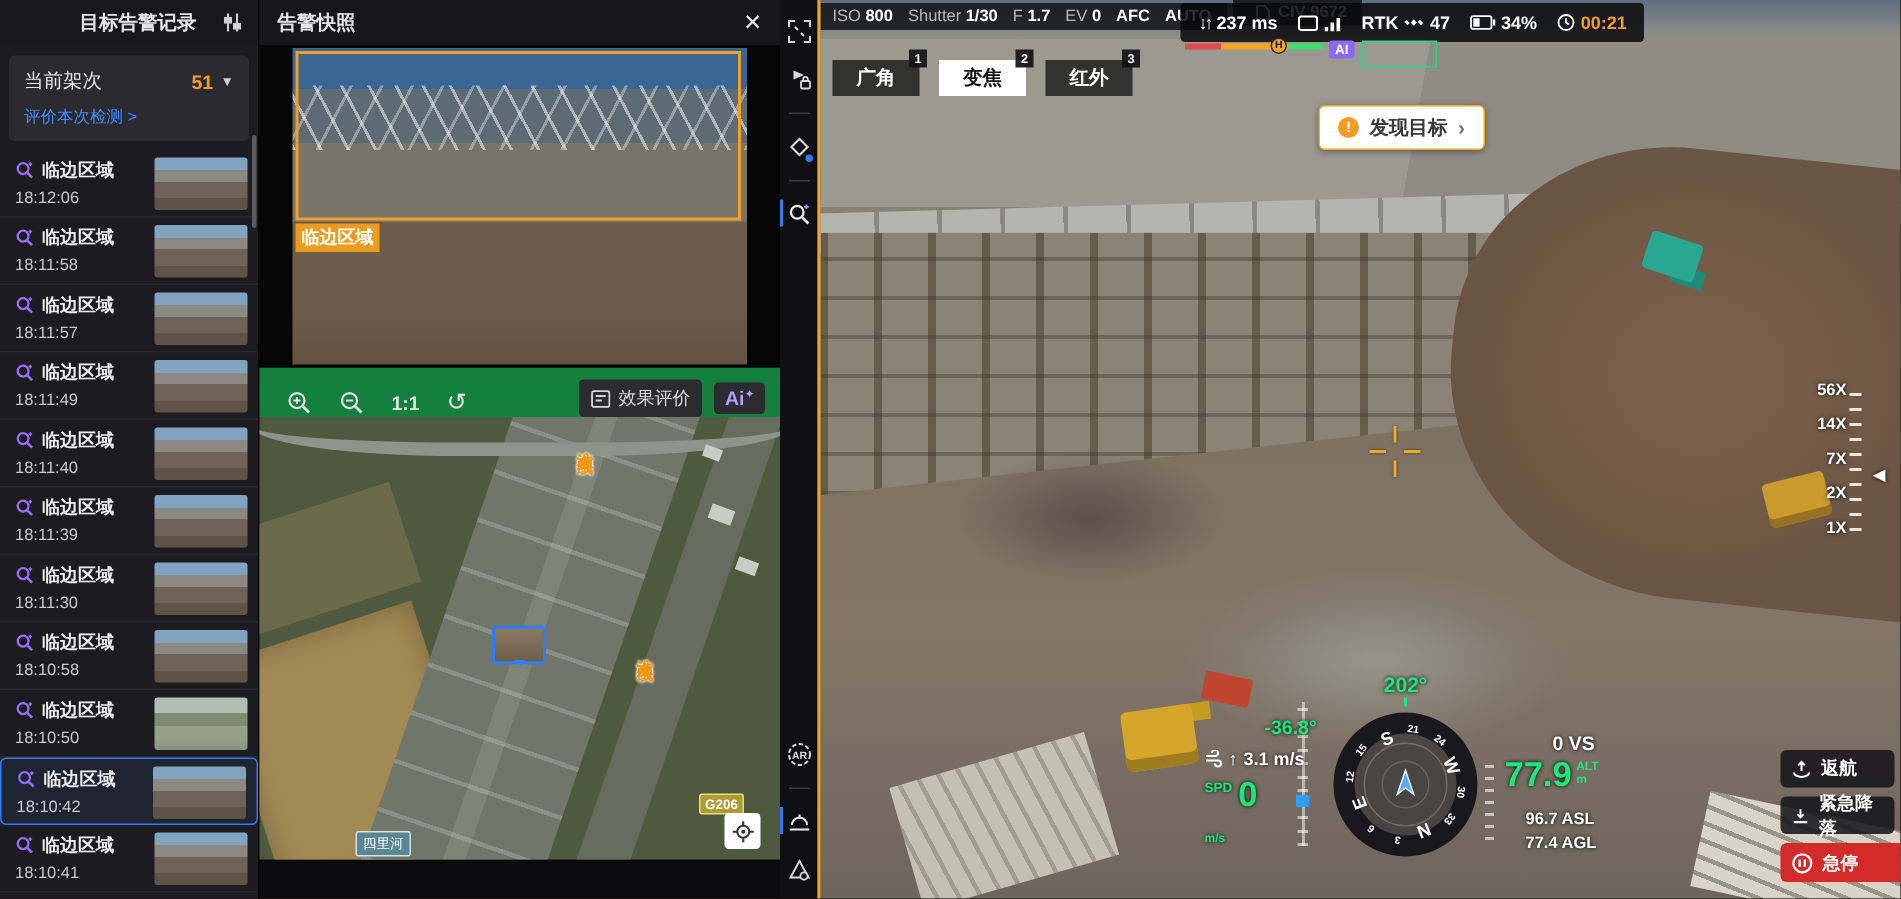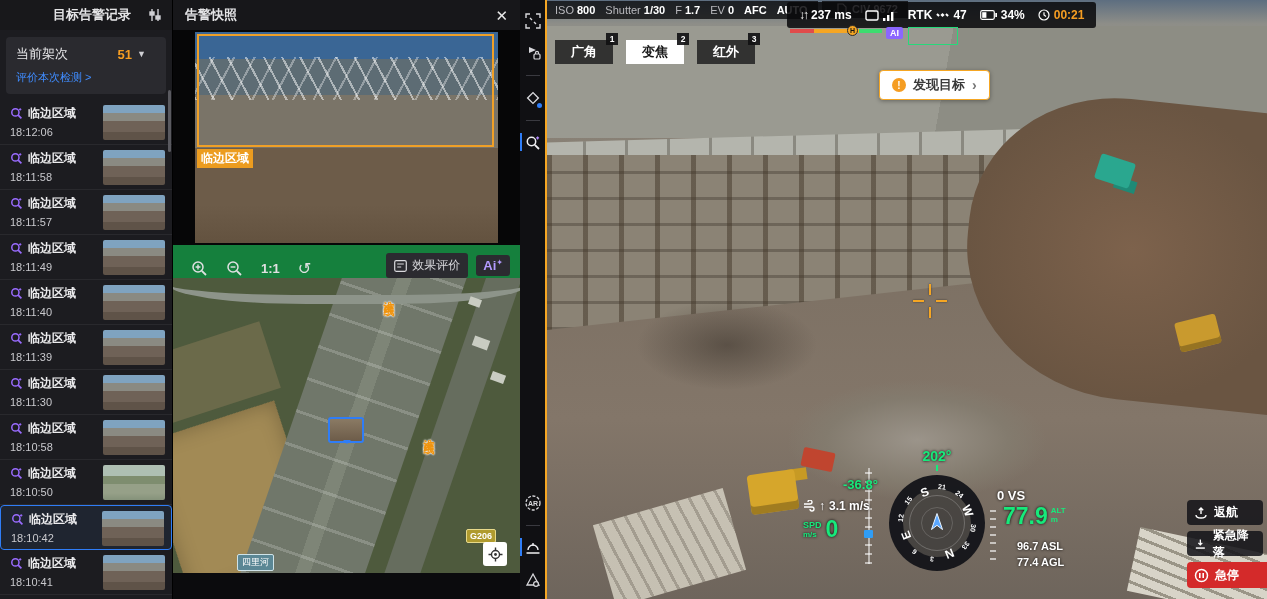--- a/index.html
+++ b/index.html
@@ -5,21 +5,21 @@
   * { margin:0; padding:0; box-sizing:border-box; }
   html,body { width:1267px; height:599px; background:#000; overflow:hidden;
     font-family:"Liberation Sans","DejaVu Sans",sans-serif; }
   .app { display:flex; width:1267px; height:599px; }
 
   
   .sidebar { width:173px; height:599px; background:#1c1c20; position:relative; flex:none; border-right:1px solid #000; }
   .sb-header { height:30px; display:flex; align-items:center; justify-content:center; position:relative; background:#18181b; }
   .sb-title { color:#e4e4e6; font-size:13px; font-weight:bold;margin-left:12px; }
   .sb-filter { position:absolute; right:9px; top:7px; width:16px; height:16px; }
-  .sortie-card { margin:7px 6px 6px 6px; background:#2a2a2f; border-radius:4px; padding:8px 20px 9px 10px; }
+  .sortie-card { margin:7px 6px 6px 6px; background:#2a2a2f; border-radius:4px; padding:8px 10px 9px 10px; }
   .sortie-row { display:flex; align-items:center; }
   .sortie-label { color:#e8e8ea; font-size:13px; }
   .sortie-value { margin-left:auto; color:#f59d22; font-size:13px; font-weight:bold; }
   .sortie-caret { color:#cfcfd4; font-size:9px; margin-left:5px; }
   .evaluate-link { color:#3f8cff; font-size:11px; margin-top:7px; cursor:pointer; }
   .alarm-list { position:relative; overflow:hidden; height:503px; }
   .alarm-item { height:45px; position:relative; padding:5px 8px 0 10px; border-bottom:1px solid rgba(255,255,255,0.06); }
   .alarm-item.selected { border:1px solid #2f7df6; border-radius:4px; background:#1f2530; }
   .ai-row { display:flex; align-items:center; gap:5px; }
   .ai-label { color:#ececee; font-size:12px; font-weight:bold; }
@@ -188,23 +188,23 @@
   .gimbal-slider:before { content:""; position:absolute; left:50%; top:0; bottom:0; width:2px; transform:translateX(-50%);
     background:rgba(255,255,255,0.5); }
   .gimbal-handle { position:absolute; left:-1px; top:62px; width:9px; height:8px; background:#2f9df6; border-radius:1px; }
   .rgauge { position:absolute; left:443px; top:505px; width:6px; height:55px;
     background:repeating-linear-gradient(0deg,rgba(255,255,255,0.6) 0 2px,transparent 2px 8px); }
   .pitch { position:absolute; left:296px; top:477px; color:#17e97b; font-size:13px; font-weight:bold; text-shadow:0 0 3px #000; }
   .windrow { position:absolute; left:256px; top:499px; display:flex; align-items:center; gap:4px; color:#fff;
     font-size:12px; font-weight:bold; text-shadow:0 0 3px #000; }
   .spdrow { position:absolute; left:256px; top:516px; display:flex; align-items:flex-start; gap:4px; }
   .spd-lbls { display:flex; flex-direction:column; color:#17e97b; font-weight:bold; line-height:1.1;
-    font-size:9px; text-shadow:0 0 3px #000; padding-top:5px; }
+    font-size:9px; text-shadow:0 0 3px #000; padding-top:5px;gap:24px; }
   .spd-val { color:#17e97b; font-size:23px; font-weight:bold; text-shadow:0 0 3px #000; }
-  .vs { position:absolute; left:450px; top:488px; color:#fff; font-size:13px; font-weight:bold; text-shadow:0 0 3px #000; }
+  .vs { position:absolute; left:488px; top:488px; color:#fff; font-size:13px; font-weight:bold; text-shadow:0 0 3px #000; }
   .altrow { position:absolute; left:456px; top:503px; display:flex; align-items:flex-start; gap:3px; }
   .alt-val { color:#17e97b; font-size:23px; font-weight:bold; text-shadow:0 0 3px #000; }
   .alt-unit { display:flex; flex-direction:column; color:#17e97b; font-size:8px; font-weight:bold; line-height:1.1; padding-top:4px; }
   .asl { position:absolute; left:470px; top:540px; color:#fff; font-size:11px; font-weight:bold; text-shadow:0 0 3px #000; }
   .agl { position:absolute; left:470px; top:556px; color:#fff; font-size:11px; font-weight:bold; text-shadow:0 0 3px #000; }
   
   .recpill { position:absolute; left:8px; top:555px; height:26px; border-radius:13px; background:rgba(14,14,18,0.72);
     display:flex; align-items:center; gap:8px; padding:0 12px; cursor:pointer; }
   .rec-label { color:#ececf0; font-size:12px; }
   .rec-chev { color:#d8d8dc; font-size:10px; }
@@ -648,20 +648,29 @@
       <span class="alert-chev">›</span>
     </div>
 
     <div class="crosshair">
       <i class="ch-t"></i>
         <i class="ch-b"></i>
         <i class="ch-l"></i>
         <i class="ch-r"></i>
     </div>
 
+    <div class="zoomscale">
+      <span class="zs-level" style="top:0">56X</span>
+      <span class="zs-level" style="top:23px">14X</span>
+      <span class="zs-level" style="top:46px">7X</span>
+      <span class="zs-level" style="top:69px">2X</span>
+      <span class="zs-level" style="top:92px">1X</span>
+      <span class="zs-ruler"></span>
+      <span class="zs-tri">◀</span>
+    </div>
 
     <div class="heading">202°</div>
     <div class="heading-tick"></div>
     <div class="compass" id="compass">
       <div class="cp-inner"></div>
         <div class="cp-inner2"></div>
       <span class="cp-arrow">
         <svg width="24" height="24" viewBox="0 0 24 24">
             <path d="M12 3 L17.5 19 L12 14.8 L6.5 19 Z" fill="#5aa7ff" stroke="#eaf4ff" stroke-width="1"></path>
           </svg>

